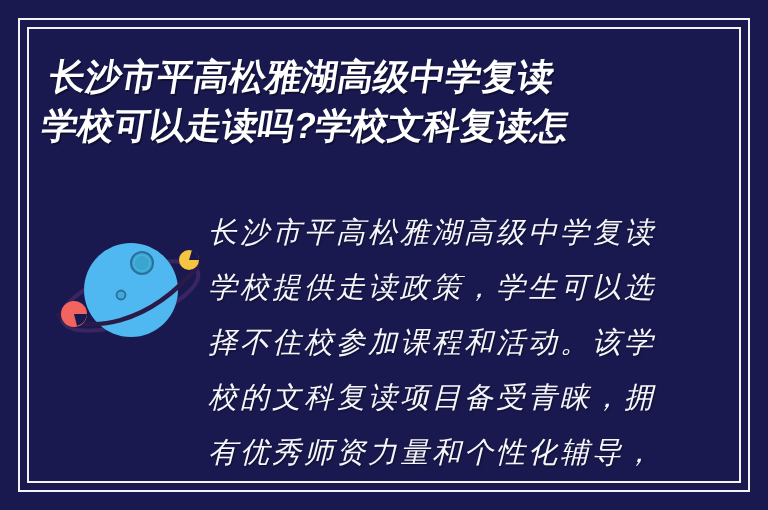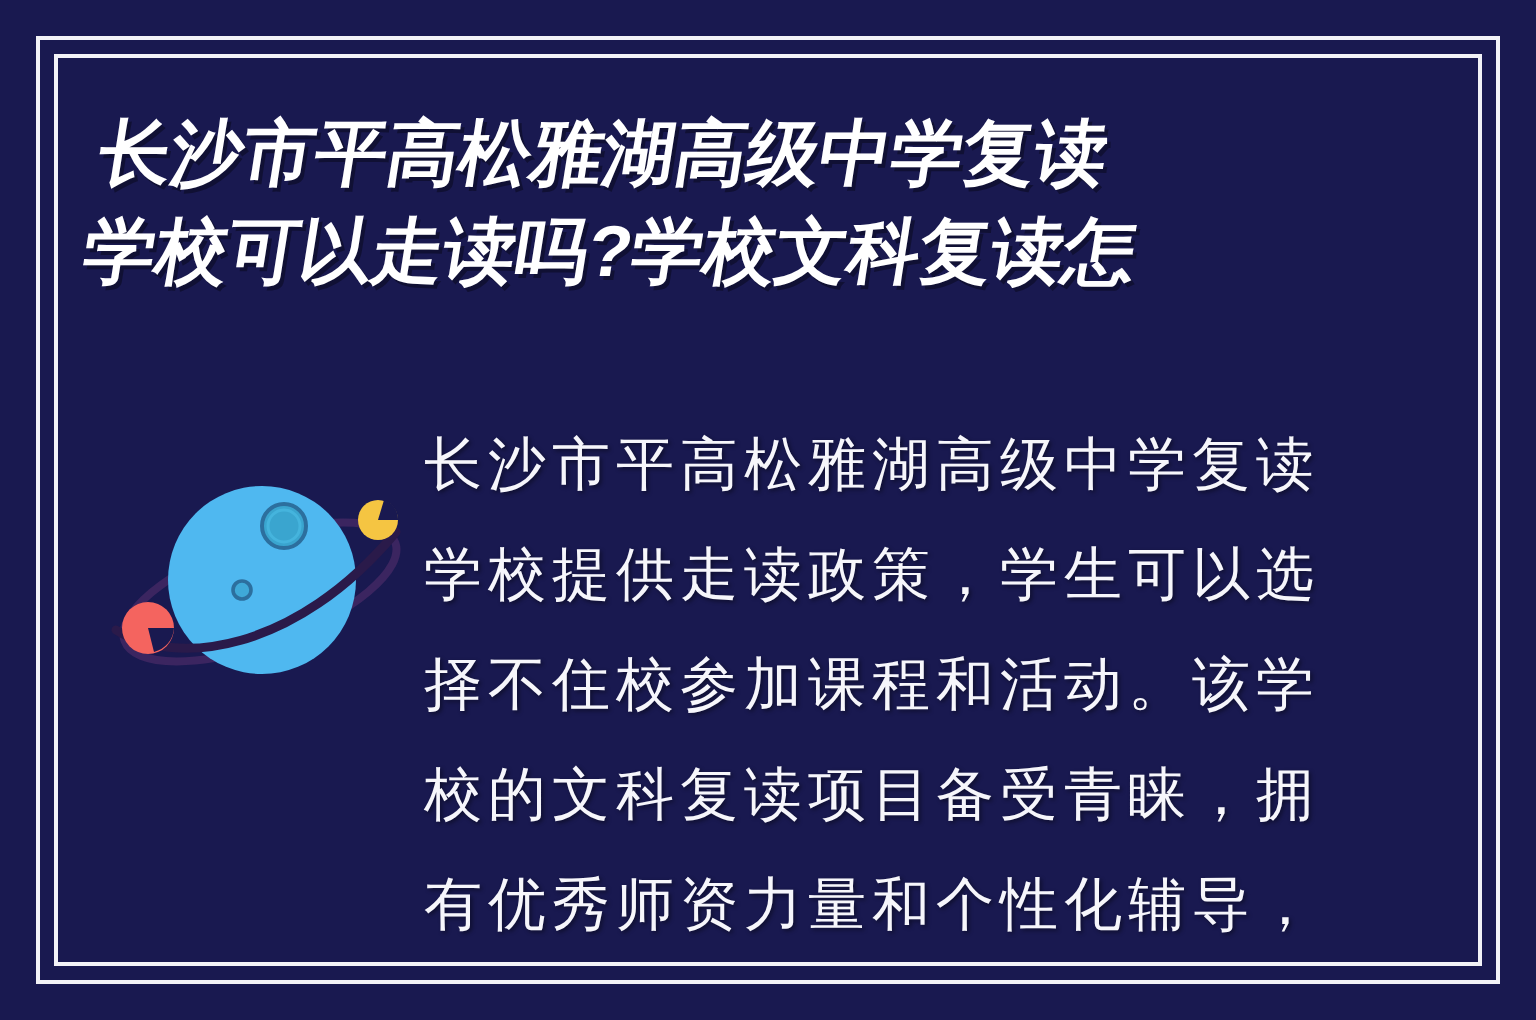--- a/index.html
+++ b/index.html
@@ -69,24 +69,24 @@
   
   .body-copy {
     position: absolute;
     left: 208px;
     top: 205px;
     width: 452px;
     color: #f6f6fb;
     font-family: "DejaVu Serif", serif;
     font-size: 29px;
     line-height: 55px;
+    font-style: italic;
     letter-spacing: 3px;
     text-shadow: 1px 1px 2px rgba(0,0,0,0.45);
     word-break: break-all;
-    text-align: right;
   }
 </style>
 </head>
 <body>
 
 <div id="poster">
 
   <div class="frame-outer"></div>
   <div class="frame-inner"></div>
 

